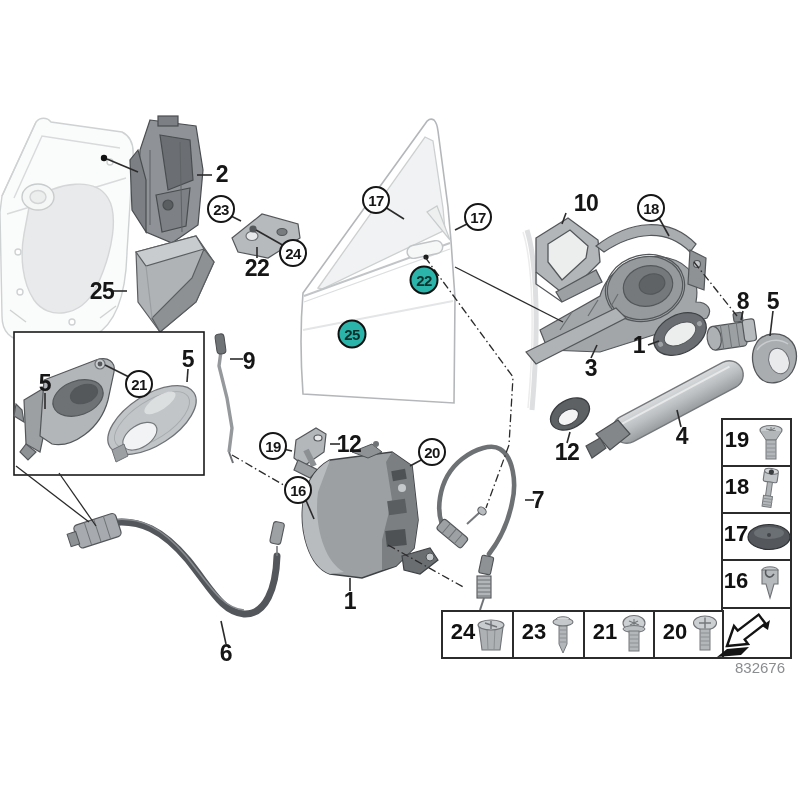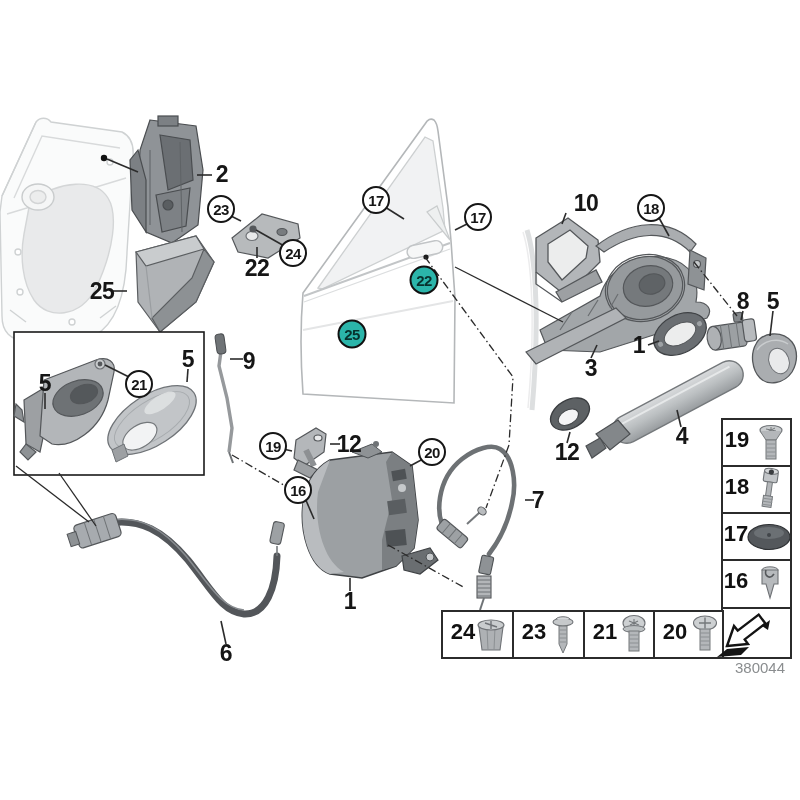--- a/index.html
+++ b/index.html
@@ -372,15 +372,15 @@
 
 <div class="legnum" style="left:737px;top:440px">19</div>
 <div class="legnum" style="left:737px;top:487px">18</div>
 <div class="legnum" style="left:736px;top:534px">17</div>
 <div class="legnum" style="left:736px;top:581px">16</div>
 <div class="legnum" style="left:463px;top:632px">24</div>
 <div class="legnum" style="left:534px;top:632px">23</div>
 <div class="legnum" style="left:605px;top:632px">21</div>
 <div class="legnum" style="left:675px;top:632px">20</div>
 
-<div id="diagram-number" style="left:760px;top:667px">380044</div>
+<div id="diagram-number" style="left:760px;top:667px">832676</div>
 
 </div>
 
 </body></html>

